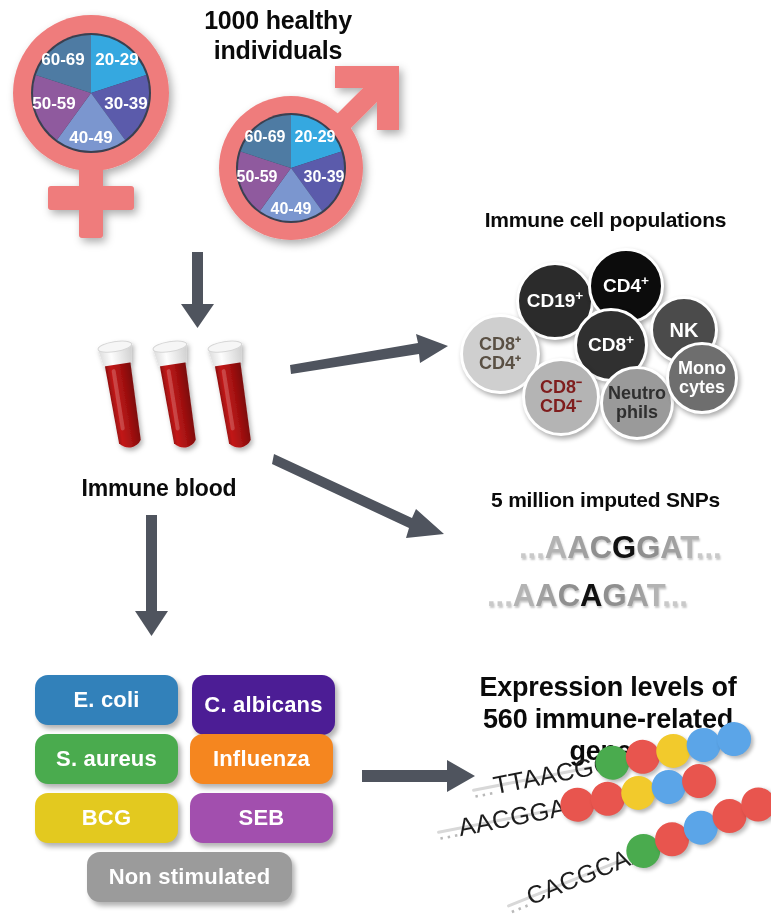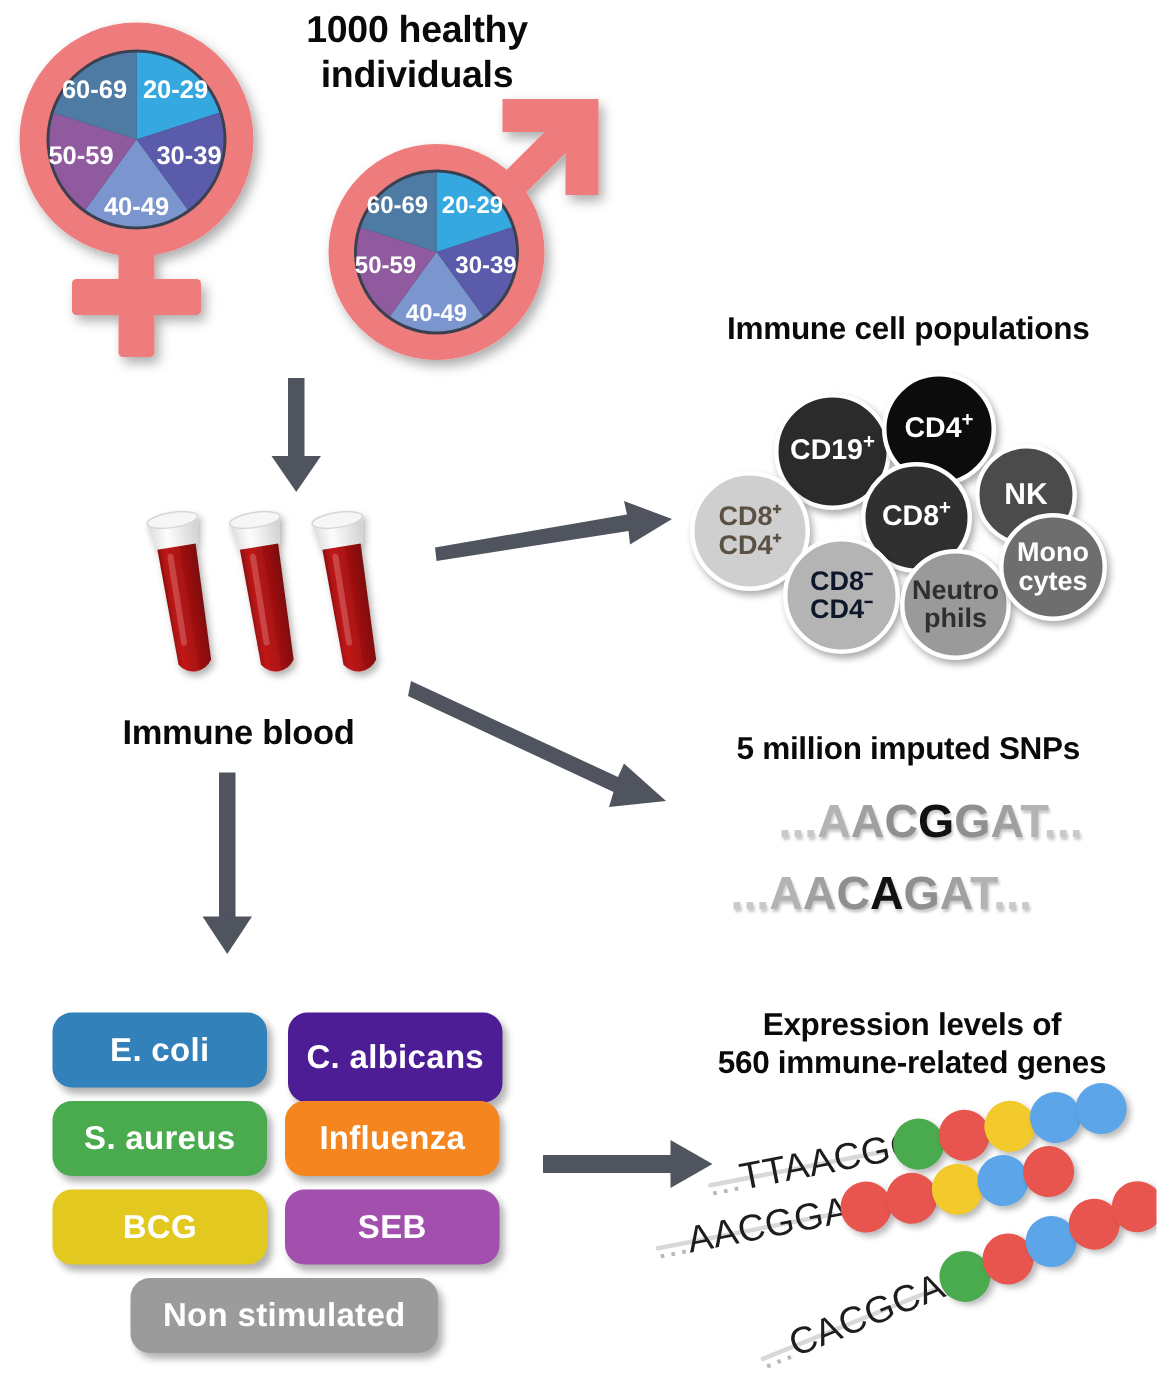--- a/index.html
+++ b/index.html
@@ -258,21 +258,21 @@
       </div>
       <div class="cell" style="width: 68px; height: 68px; left: 190px; top: 48px; background: rgb(75, 75, 75); color: rgb(255, 255, 255); font-size: 20px;">
         <span>NK</span>
       </div>
       <div class="cell" style="width: 80px; height: 80px; left: 0px; top: 66px; background: rgb(207, 207, 207); color: rgb(90, 80, 68); font-size: 18px;">
         <span>CD8⁺<br>CD4⁺</span>
       </div>
       <div class="cell" style="width: 74px; height: 74px; left: 114px; top: 60px; background: rgb(48, 48, 48); color: rgb(255, 255, 255); font-size: 19px;">
         <span>CD8<sup>+</sup></span>
       </div>
-      <div class="cell" style="width: 78px; height: 78px; left: 62px; top: 110px; background: rgb(180, 180, 180); color: #0f172a; font-size: 18px;">
+      <div class="cell" style="width: 78px; height: 78px; left: 62px; top: 110px; background: rgb(180, 180, 180); color: #7f1d1d; font-size: 18px;">
         <span>CD8⁻<br>CD4⁻</span>
       </div>
       <div class="cell" style="width: 74px; height: 74px; left: 140px; top: 118px; background: rgb(154, 154, 154); color: rgb(47, 47, 47); font-size: 18px;">
         <span>Neutro<br>phils</span>
       </div>
       <div class="cell" style="width: 72px; height: 72px; left: 206px; top: 94px; background: rgb(110, 110, 110); color: rgb(255, 255, 255); font-size: 18px;">
         <span>Mono<br>cytes</span>
       </div>
     </div>
 
@@ -324,21 +324,21 @@
         <span>Non stimulated</span>
       </div>
     </div>
 
   <div class="arrow" style="left:362px; top:760px;">
     <svg width="115" height="36" viewBox="0 0 115 36">
       <path d="M0,10 L85,10 L85,0 L113,16 L85,32 L85,22 L0,22 Z" fill="#4f545e"></path>
     </svg>
   </div>
 
-  <div class="abs heading" style="left:450px; top:672px; width:316px; font-size:21px;">
+  <div class="abs heading" style="left:450px; top:672px; width:316px; font-size:27px;">
     <div>Expression levels of</div>
     <div>560 immune-related genes</div>
   </div>
 
   <div class="genes" style="left:462px; top:740px; width:305px; height:170px;">
 
   <div class="strand" style="left: 10px; top: 30px; width: 301px; height: 40px; transform: rotate(-11deg);">
         <div class="rail" style="left: 0px; width: 122px;"></div>
         <div class="seq"><span class="dots">...</span>TTAACGG</div>
         <div class="bead" style="left: 126px; background: rgb(74, 171, 78);"></div>

